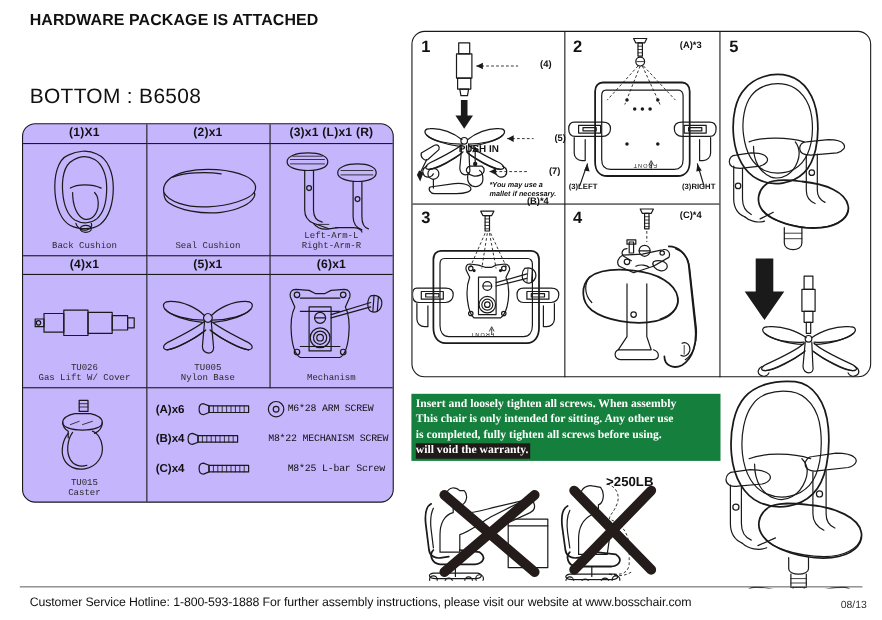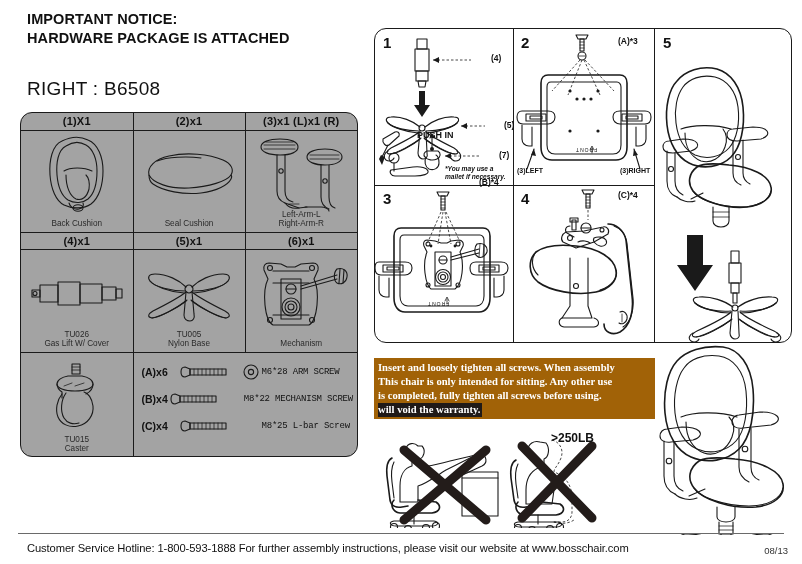--- a/index.html
+++ b/index.html
@@ -22,33 +22,33 @@
   .model{
     position:absolute;left:27px;top:78px;
     font-size:19px;letter-spacing:.3px;font-weight:400;
   }
 
   
   .parts{
     position:absolute;left:20px;top:112px;width:338px;height:345px;
     border:1.6px solid #1a1a1a;border-radius:12px;
     box-sizing:border-box;
-    background:#a3a3a3;
+    background:#c4b5fd;
   }
   .ptable{width:100%;height:100%;border-collapse:collapse;table-layout:fixed;}
   .ptable td{border:1px solid #1a1a1a;vertical-align:top;padding:0;}
   .ptable td.nb-t{border-top:none;}
   .ptable td.nb-l{border-left:none;}
   .ptable td.nb-r{border-right:none;}
   .ptable td.nb-b{border-bottom:none;}
   .hdr{
     text-align:center;font-weight:bold;font-size:11px;
     height:16px;line-height:16px;letter-spacing:.2px;
   }
-  .cellwrap{position:relative;height:100%;}
+  .cellwrap{position:relative;height:100%;font-family:Liberation Mono, monospace;}
   .cap{
     position:absolute;left:0;right:0;bottom:3px;
     text-align:center;font-size:8.2px;line-height:1.12;color:#2a2a2a;
   }
   .art{position:absolute;left:0;right:0;top:0;bottom:16px;
        display:flex;align-items:center;justify-content:center;}
   .art svg{display:block;}
 
   
   .screws{padding:6px 4px 4px 8px;}
@@ -67,21 +67,21 @@
   .vdiv{position:absolute;top:0;bottom:0;width:1.4px;background:#1a1a1a;}
   .hdiv{position:absolute;height:1.4px;background:#1a1a1a;}
   .stepnum{position:absolute;font-weight:bold;font-size:15px;}
   .lbl{position:absolute;font-size:8.5px;font-weight:bold;margin-left:16px;}
   .lbl-sm{position:absolute;font-size:7px;font-weight:bold;}
   .lbl-it{position:absolute;font-size:6.6px;font-style:italic;font-weight:bold;line-height:1.15;}
 
   
   .warnbox{
     position:absolute;left:374px;top:358px;width:281px;
-    background:#a16207;color:#fff;
+    background:#15803d;color:#fff;
     font-family:"Liberation Serif", serif;
     font-weight:bold;font-size:10.6px;line-height:1.32;
     padding:3px 5px 2px 4px;box-sizing:border-box;
   }
   .warnbox span{display:block;}
   .warnbox span:last-child{background:#201a18;display:inline-block;padding-right:2px;}
 
   
   .warnillus{position:absolute;left:374px;top:428px;width:281px;height:100px;}
 
@@ -104,24 +104,23 @@
   .lnT{fill:none;stroke:#1a1a1a;stroke-width:.75;stroke-linecap:round;stroke-linejoin:round;}
   .dsh{fill:none;stroke:#1a1a1a;stroke-width:.8;stroke-dasharray:2.5 2;}
   .fillk{fill:#1a1a1a;}
 </style>
 </head>
 <body>
 
 <div class="page">
 
   <div class="notice">
-    <div>IMPORTANT NOTICE:</div>
     <div>HARDWARE PACKAGE IS ATTACHED</div>
   </div>
-  <div class="model">RIGHT : B6508</div>
+  <div class="model">BOTTOM : B6508</div>
 
   <div class="parts">
     <table class="ptable">
 
       <tbody>
           <tr style="height:17px">
         <td class="hdr nb-t nb-l">(1)X1</td>
         <td class="hdr nb-t">(2)x1</td>
         <td class="hdr nb-t nb-r">(3)x1 (L)x1 (R)</td>
       </tr>

